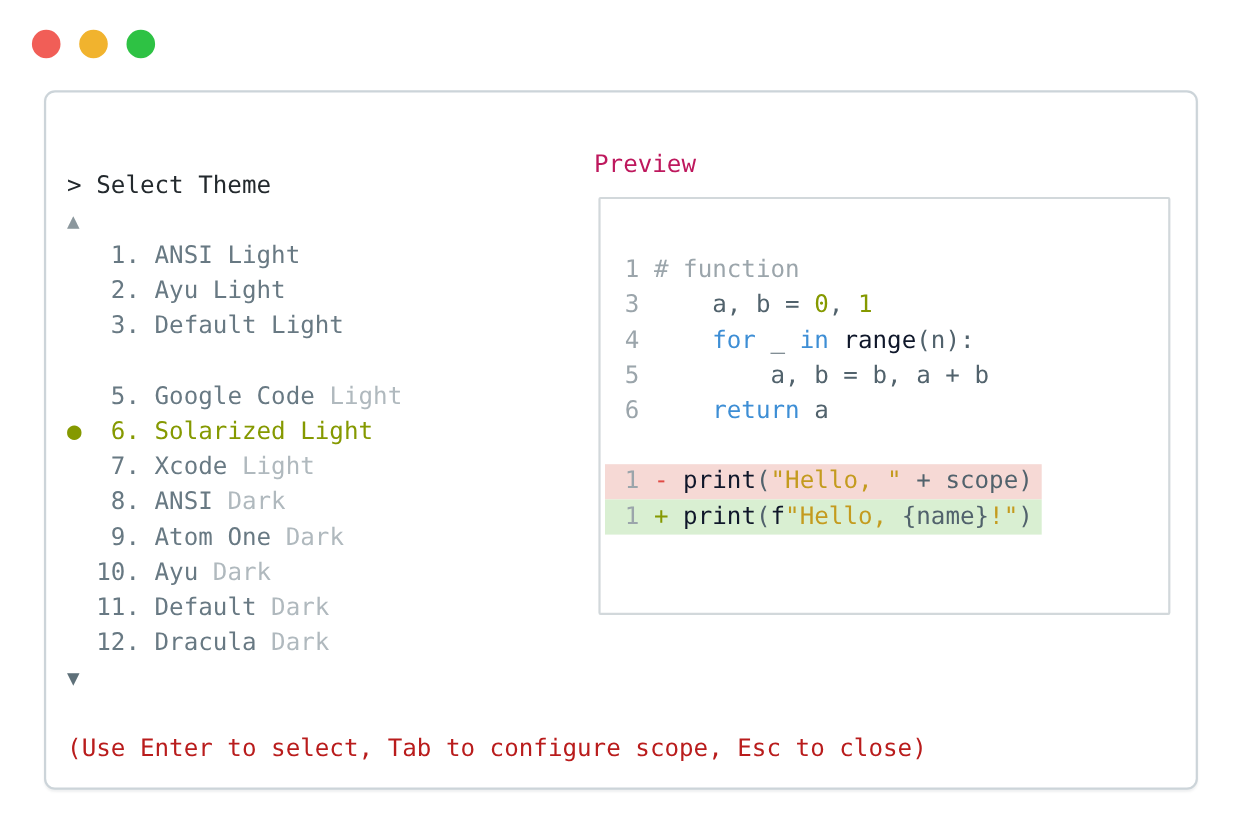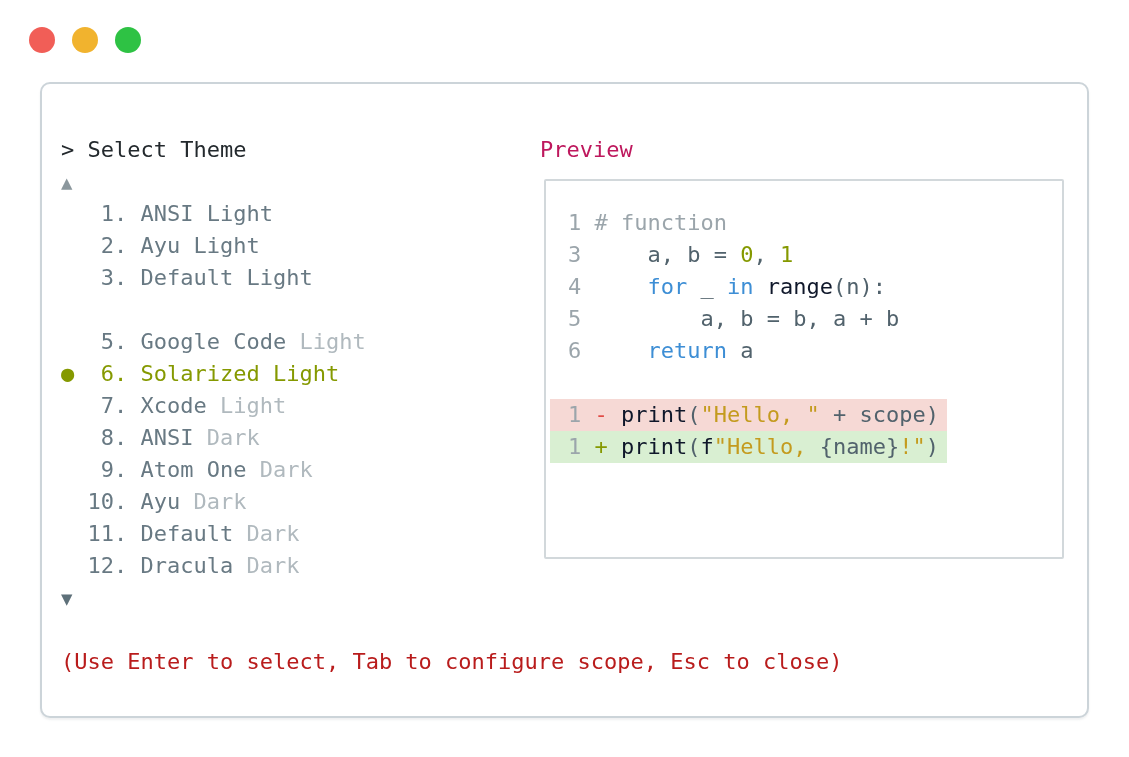--- a/index.html
+++ b/index.html
@@ -13,35 +13,35 @@
   .dot.yellow{background:#f1b32e;}
   .dot.green{background:#2ec244;}
 
   
   .panel{position:absolute;left:40px;top:82px;width:1049px;height:636px;
          border:2px solid #ccd4d9;border-radius:10px;background:#ffffff;
          box-sizing:border-box;box-shadow:0 2px 2px rgba(120,130,140,0.12);}
 
   .left-col{position:absolute;left:19px;top:50px;}
   .row{height:32px;line-height:32px;font-size:22px;white-space:pre;}
-  .row.header{color:#23292d;}
+  .row.header{color:#23292d;margin-top:19px;}
   .row.arrow-up{color:#8b979d;font-size:19px;}
   .row.arrow-down{color:#5e7079;font-size:19px;}
   .row.item{color:#687983;cursor:default;}
   .row.item .marker{color:#859900;}
   .row.item .dim{color:#b0b9be;}
   .row.item.selected{color:#859900;}
   .row.footer{color:#b91c1c;margin-top:32px;}
 
   
   .preview-label{position:absolute;left:498px;top:50px;height:32px;line-height:32px;
                  font-size:22px;color:#be185d;white-space:pre;}
   .preview-box{position:absolute;left:502px;top:95px;width:520px;height:380px;
                border:2px solid #d2d8db;border-radius:2px;box-sizing:border-box;
-               padding-top:26px;background:#ffffff;overflow:hidden;}
+               padding-top:49px;background:#ffffff;overflow:hidden;}
   .code-line{height:32px;line-height:32px;font-size:22px;white-space:pre;
              padding-left:22px;color:#51626c;}
   .code-line .lnum{color:#9ba5ab;}
   .tok-plain{color:#51626c;}
   .tok-comment{color:#9ba5ab;}
   .tok-kw{color:#3d8ed5;}
   .tok-fn{color:#0f172a;}
   .tok-num{color:#859900;}
   .tok-str{color:#c49b1e;}
   .tok-del{color:#e04b45;}

